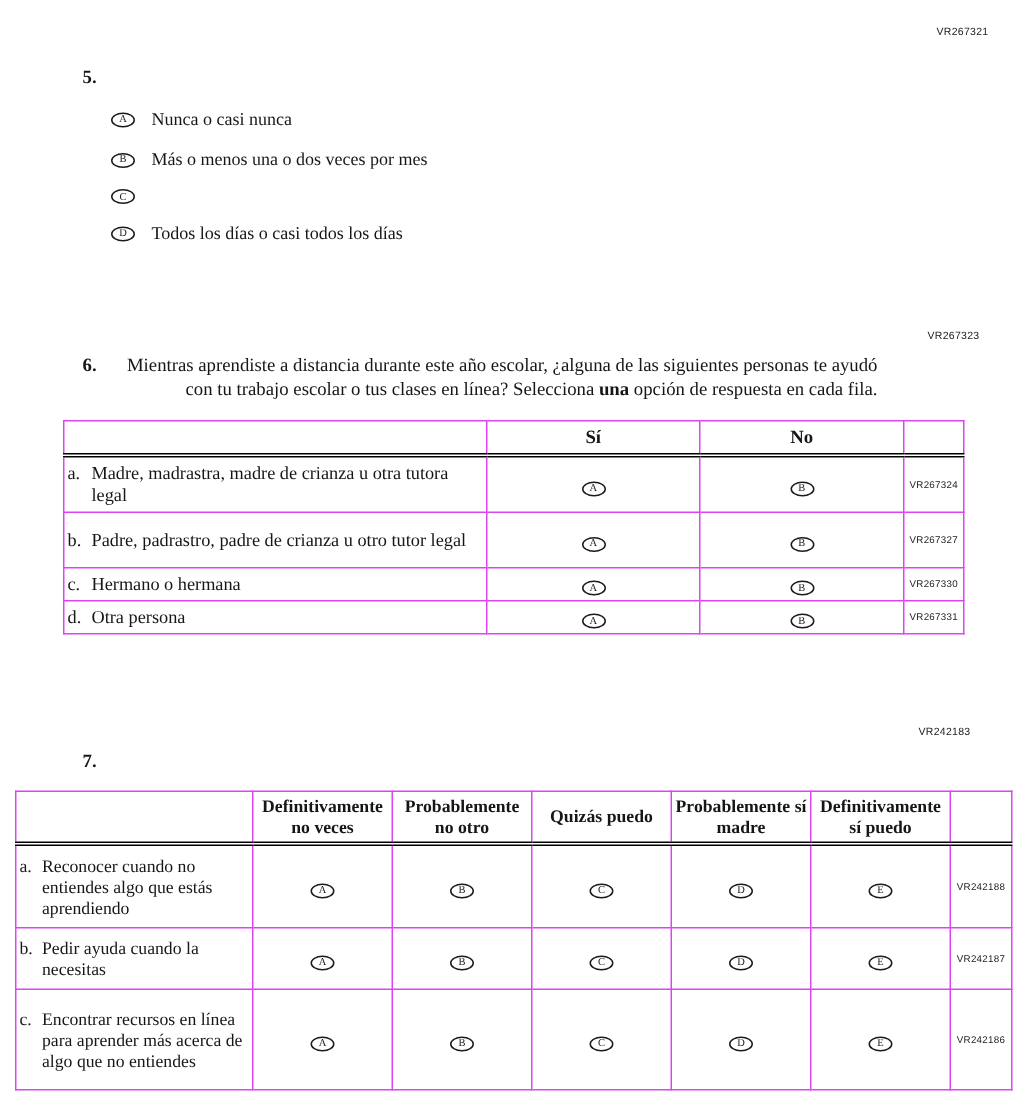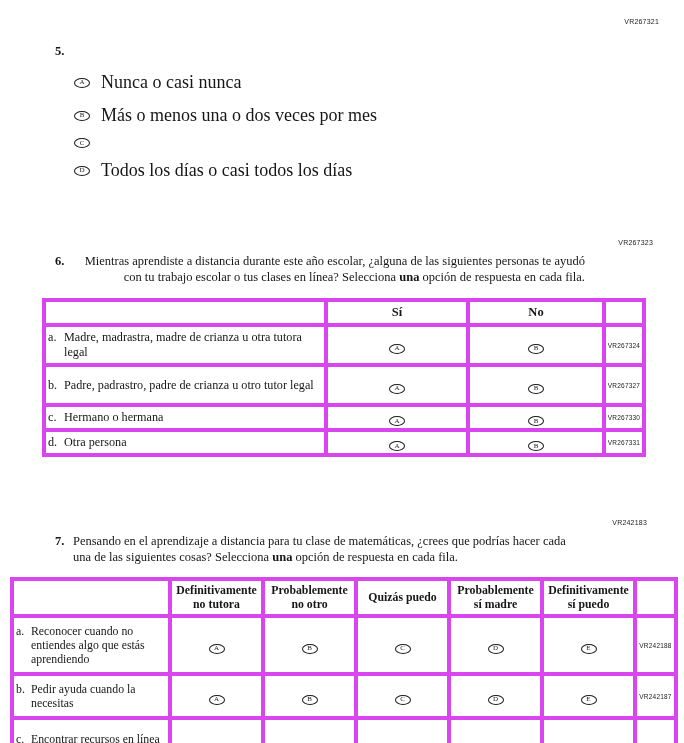--- a/index.html
+++ b/index.html
@@ -36,41 +36,41 @@
     font-size: 12.5px;
     line-height: 1.28;
   }
   .w-q5 { width: 478px; }
   .w-q6 { width: 512px; text-align: right; }
   .w-q7 { width: 506px; }
   .bold-inline { font-weight: bold; }
 
   .options { margin: 13px 0 0 74px; }
   .option { display: flex; align-items: center; margin-bottom: 12px; }
-  .option-label { font-size: 18px; margin-left: 11px; }
+  .option-label { font-size: 12px; margin-left: 11px; }
 
   .bubble {
     display: inline-flex;
     align-items: center;
     justify-content: center;
     width: 16px;
     height: 10px;
     border: 1px solid #1b1b1b;
     border-radius: 50%;
     font-size: 7px;
     line-height: 1;
     font-family: "Liberation Serif", serif;
     color: #1b1b1b;
     box-sizing: border-box;
     cursor: pointer;
     background: #fff;
   }
 
   table { border-collapse: collapse; table-layout: fixed; }
-  th, td { border: 4px solid #d946ef; }
+  th, td { border: 1px solid #d946ef; }
 
   
   .t6 { margin: 13px 0 0 42px; width: 600px; }
   .t6 thead th {
     font-size: 12.5px;
     font-weight: bold;
     text-align: center;
     padding: 3px 2px;
     border-bottom: 3px double #000;
   }
@@ -215,37 +215,36 @@
       </tr>
     </tbody>
   </table>
 
   <div class="code-line code-q7">
     <span class="vr-code">VR242183</span>
   </div>
 
   <div class="q">
     <div class="q-num">7.</div>
-    <div class="q-text w-q7"><span>Pensando en el aprendizaje a distancia para tu clase de matemáticas, ¿crees que podrías hacer cada una de las siguientes cosas? Selecciona </span><span class="bold-inline">una</span><span> opción de respuesta en cada fila.</span></div>
   </div>
 
   <table class="t7">
     <colgroup>
       <col style="width:158px">
         <col style="width:93px">
         <col style="width:93px">
         <col style="width:93px">
         <col style="width:93px">
         <col style="width:93px">
         <col style="width:41px">
     </colgroup>
     <thead>
       <tr>
         <th></th>
-        <th>Definitivamente no tutora</th>
+        <th>Definitivamente no veces</th>
         <th>Probablemente no otro</th>
         <th>Quizás puedo</th>
         <th>Probablemente sí madre</th>
         <th>Definitivamente sí puedo</th>
         <th></th>
       </tr>
     </thead>
     <tbody>
       <tr class="r-a">
         <td class="label-cell">

